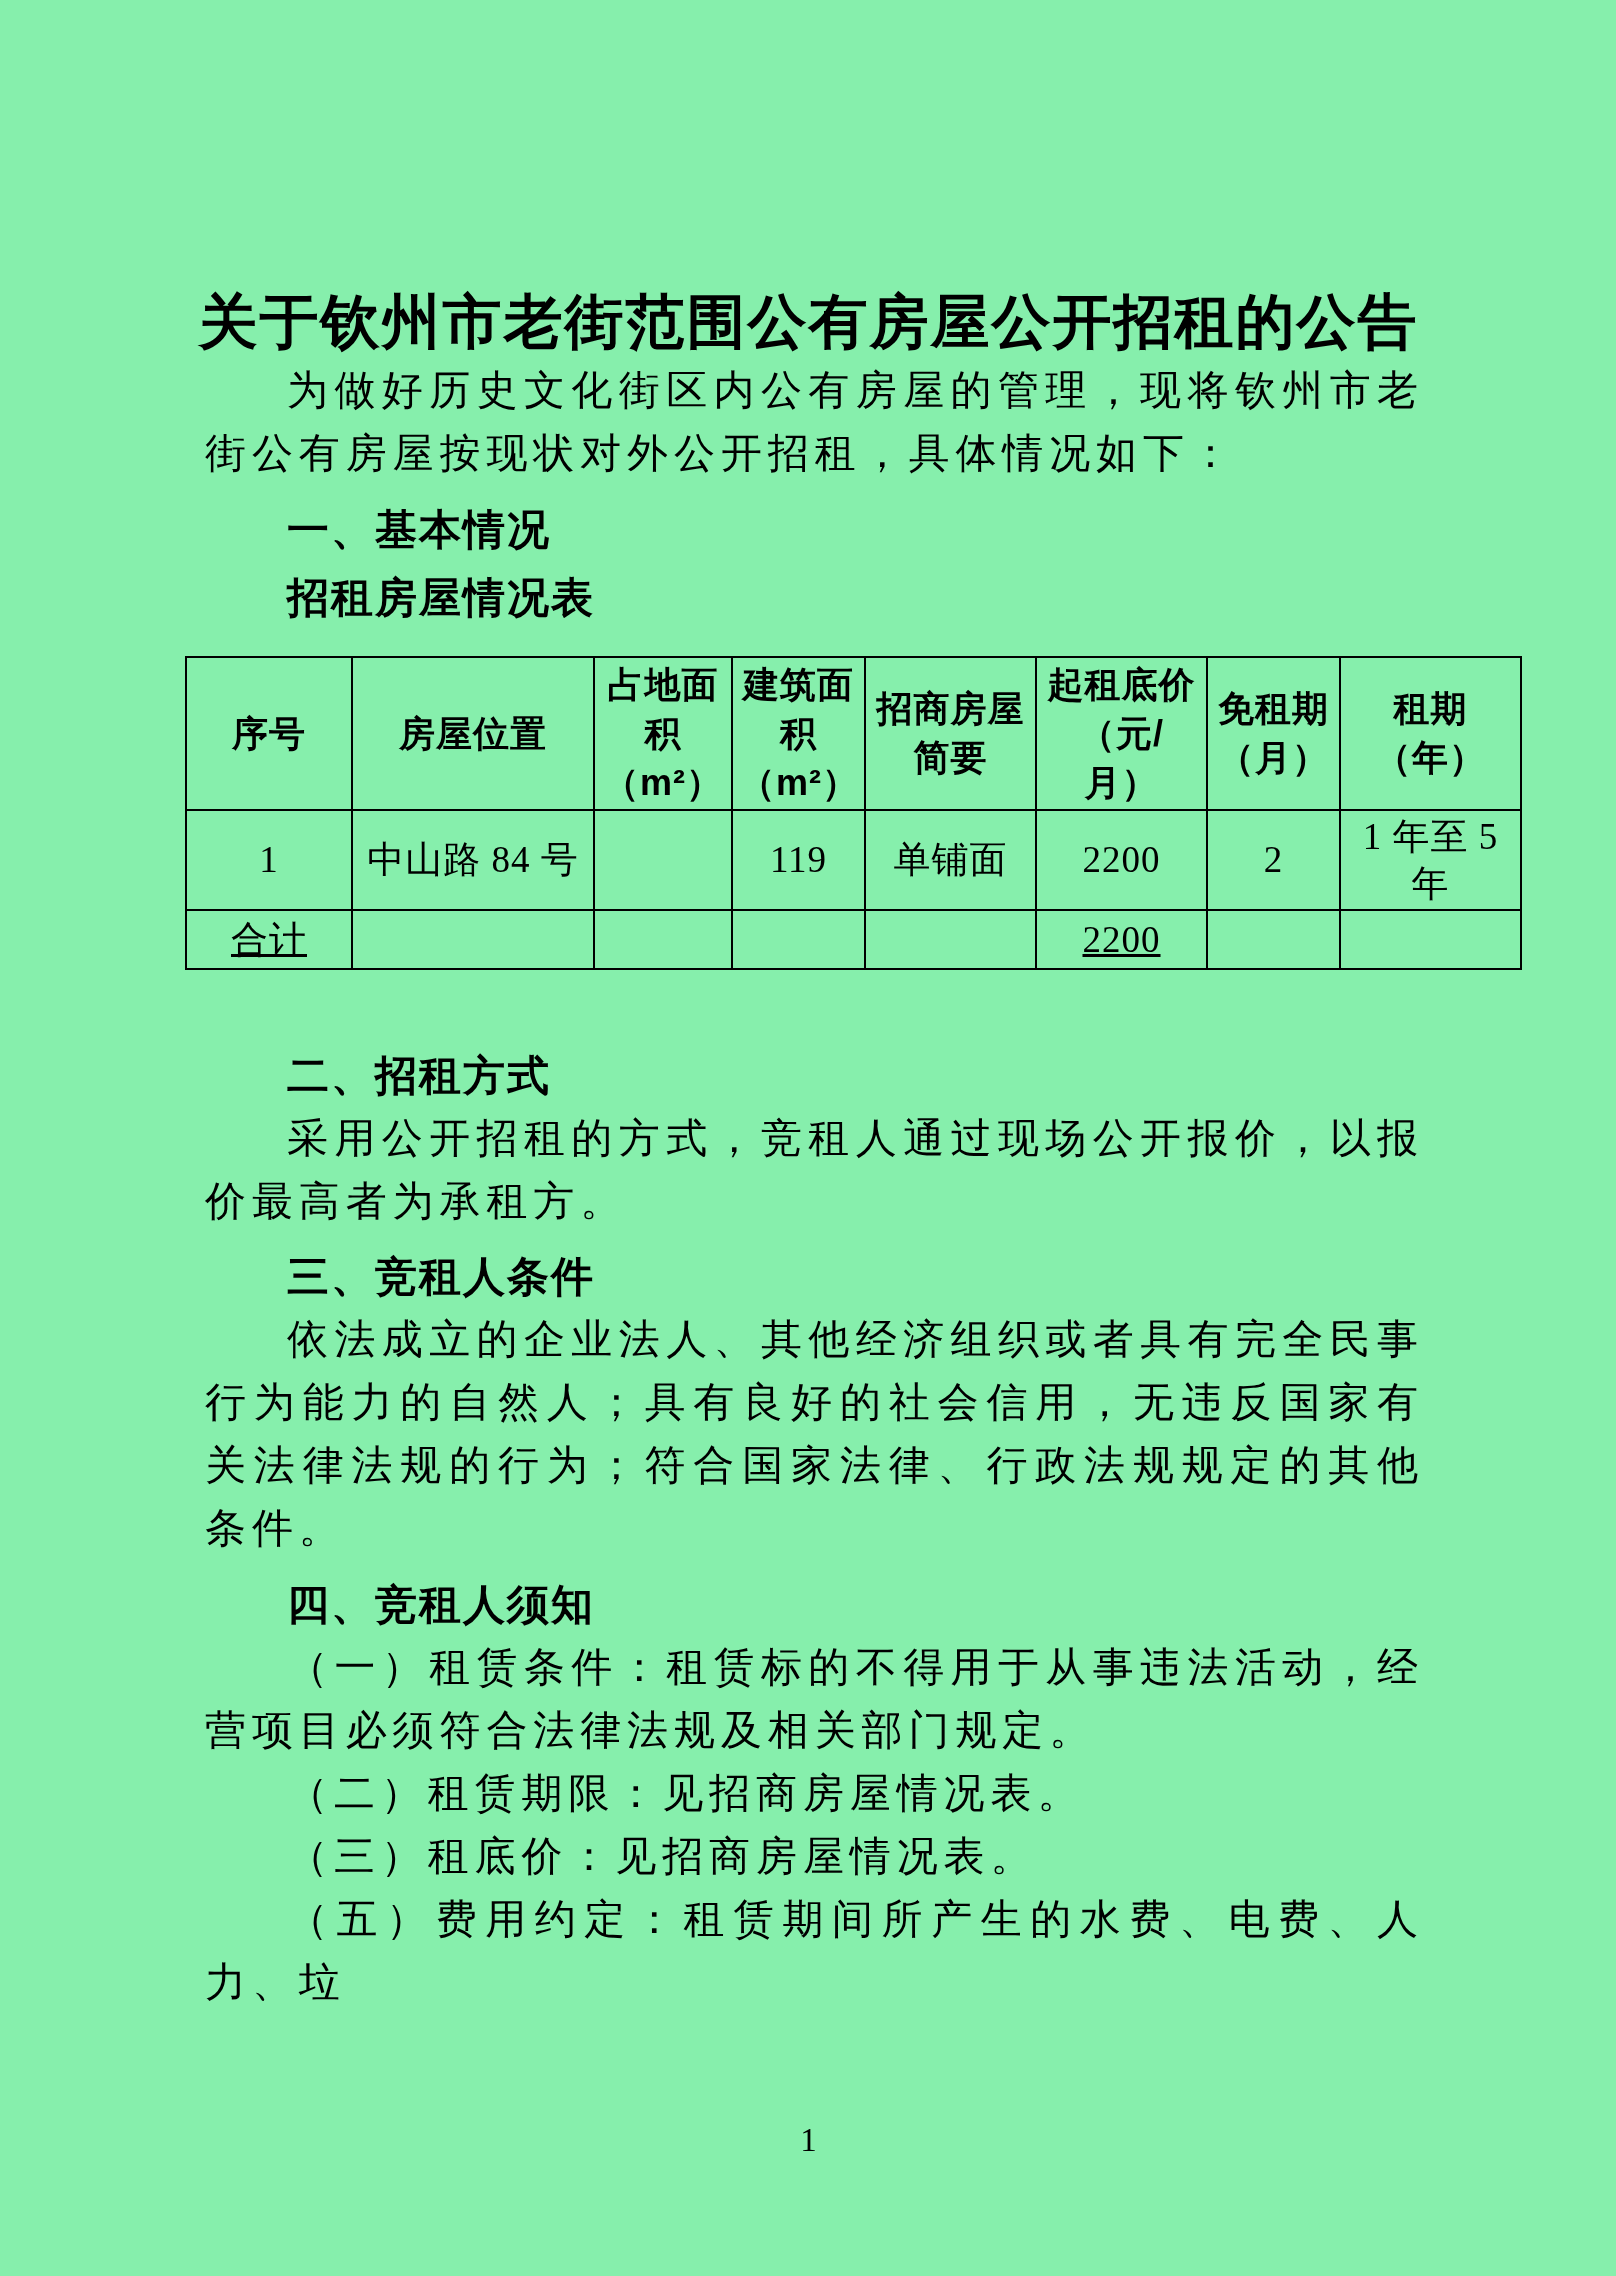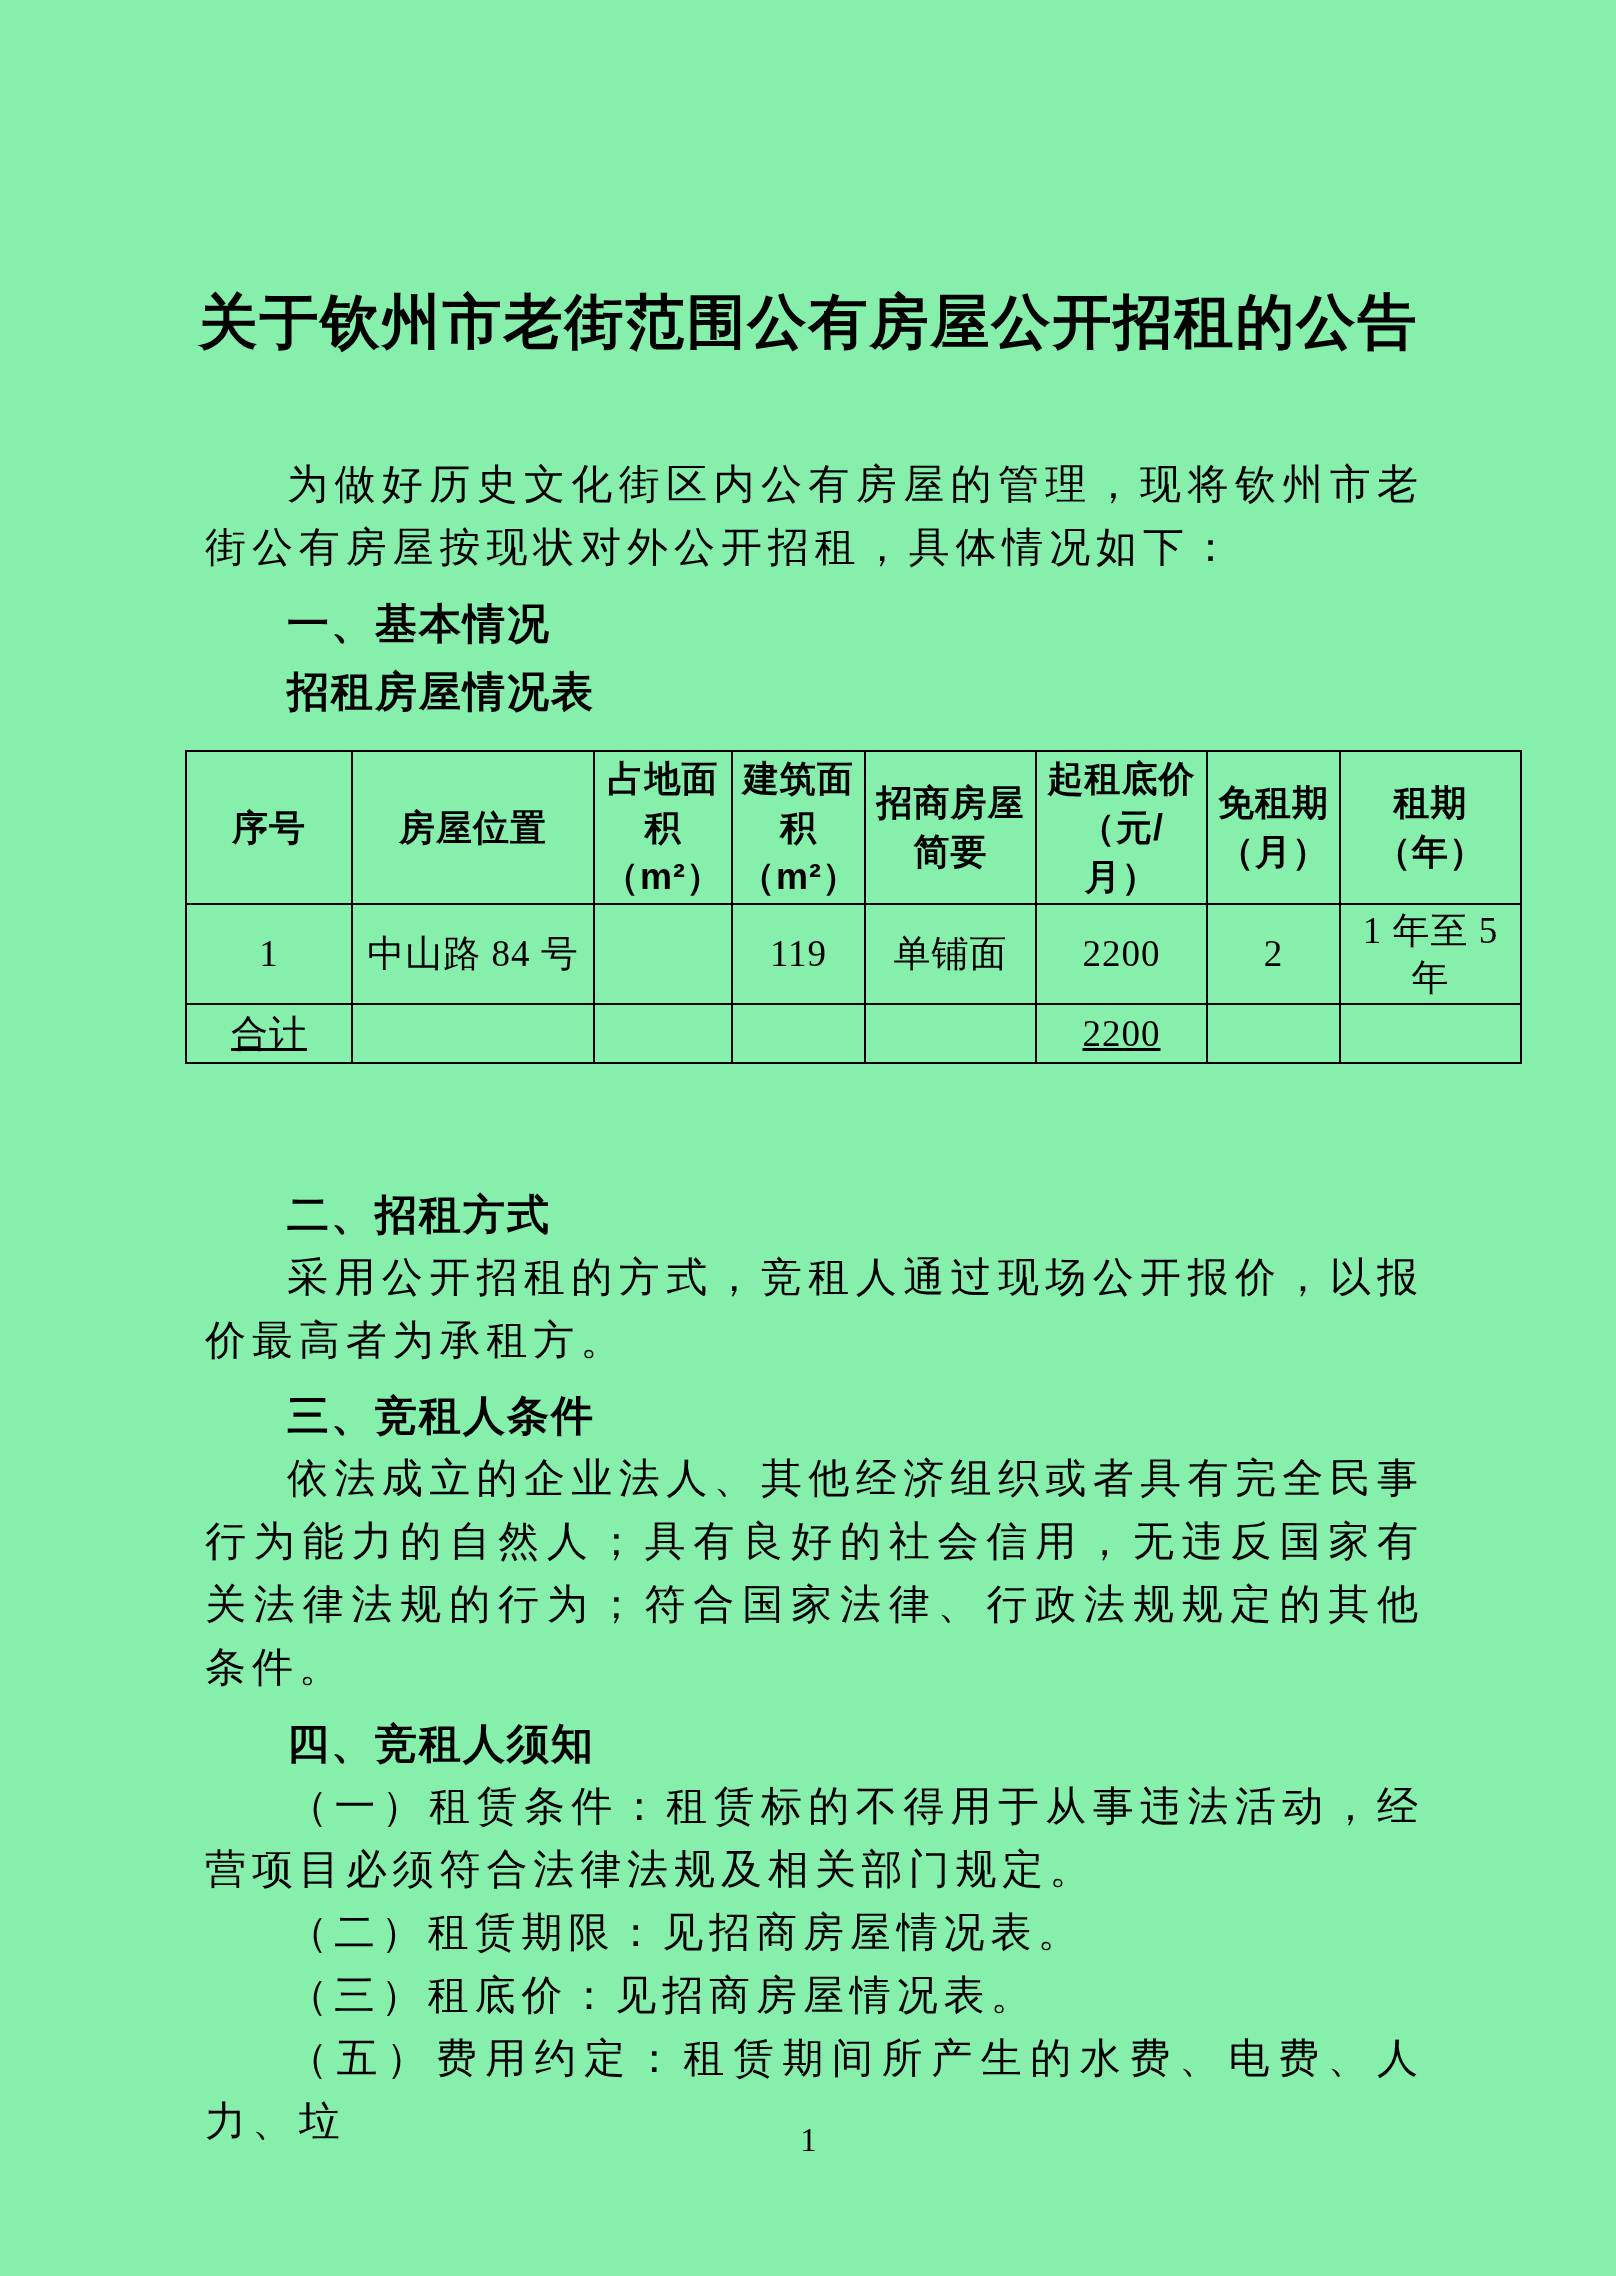--- a/index.html
+++ b/index.html
@@ -24,30 +24,30 @@
   }
   .body-text {
     margin: 0 193px 0 205px;
     font-size: 41px;
     line-height: 63px;
     letter-spacing: 5.9px;
     text-align: justify;
     text-indent: 2em;
     font-family: "Liberation Serif", serif;
   }
-  .intro { margin-top: 94px; }
+  .intro { }
   .section-heading {
     margin: 13.7px 193px 0 287px;
     font-size: 42px;
     line-height: 62px;
     font-weight: bold;
     letter-spacing: 2px;
     font-family: "Liberation Sans", sans-serif;
   }
-  .section-heading.after-table-gap { margin-top: 120px; }
+  .section-heading.after-table-gap { margin-top: 75px; }
   .table-caption {
     margin: 5.9px 193px 0 287px;
     font-size: 42px;
     line-height: 62px;
     font-weight: bold;
     letter-spacing: 2px;
     font-family: "Liberation Sans", sans-serif;
   }
   .rental-table {
     margin: 27px 0 0 185px;

